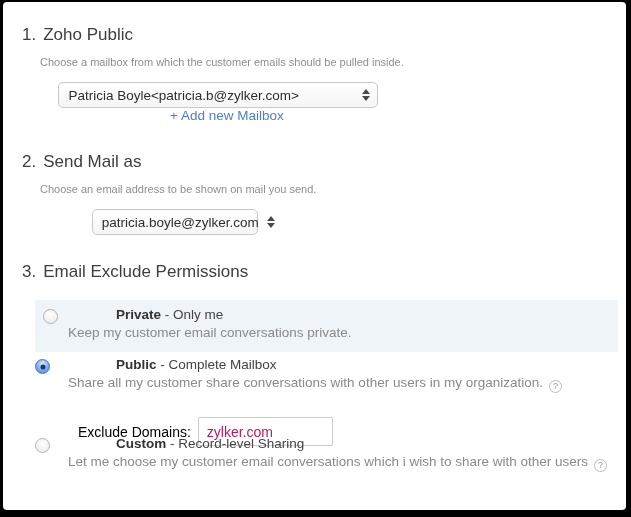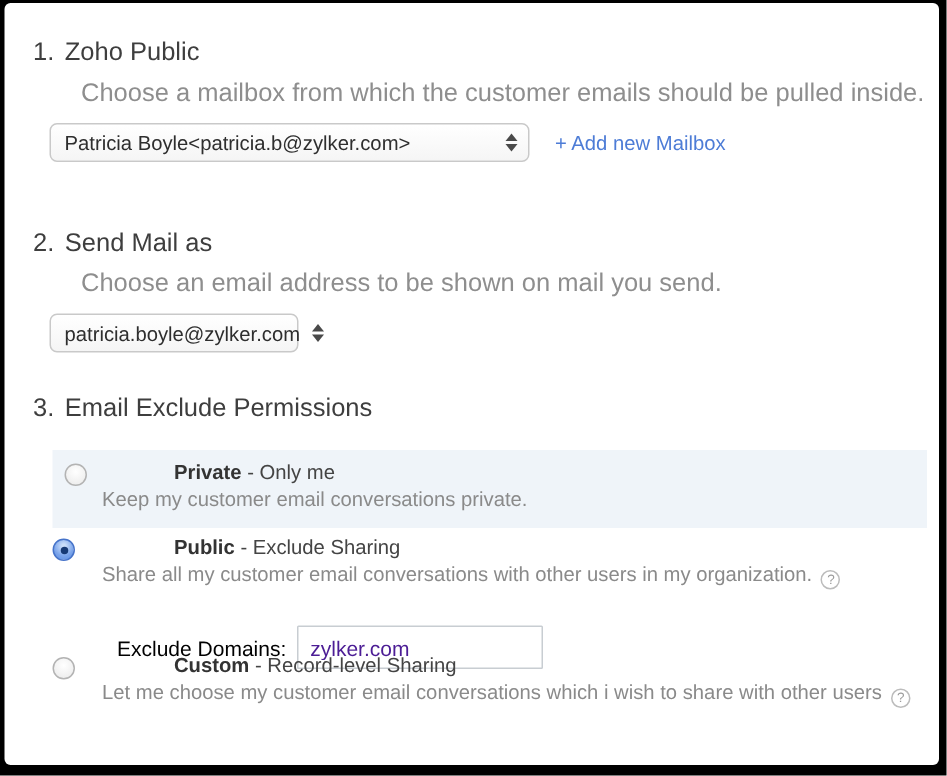--- a/index.html
+++ b/index.html
@@ -12,22 +12,22 @@
   }
   .card{
     position:absolute;
     left:3px;top:2px;right:5px;bottom:7px;
     background:#fff;
     border-radius:4px;
   }
   
   .section{position:absolute;left:19px;}
   .sec-head{display:flex;gap:7px;font-size:17px;color:#3e3e3e;line-height:20px;}
-  .sec-desc{margin-left:32px;margin-top:9px;font-size:17px;color:#8e8e8e;line-height:16px;}
-  .sec-controls{margin-left:11px;margin-top:12px;display:flex;align-items:center;}
+  .sec-desc{margin-left:18px;margin-top:9px;font-size:11px;color:#8e8e8e;line-height:16px;}
+  .sec-controls{margin-left:11px;margin-top:12px;display:flex;align-items:center;flex-direction:column;}
   
   .mac-select{
     height:26px;box-sizing:border-box;
     display:inline-flex;align-items:center;justify-content:space-between;
     padding:0 7px 0 9px;
     background:linear-gradient(#ffffff,#f5f5f5);
     border:1px solid #c9c9c9;border-radius:5px;
     font-size:13.5px;color:#2e2e2e;
     cursor:default;
   }
@@ -70,24 +70,24 @@
   .help{
     width:13px;height:13px;border:1px solid #bcbcbc;border-radius:50%;
     display:inline-flex;align-items:center;justify-content:center;
     font-size:9px;color:#9b9b9b;margin-left:6px;vertical-align:-2px;
     cursor:pointer;box-sizing:border-box;
   }
   
   .exclude{position:absolute;left:75px;top:415px;display:flex;align-items:center;gap:7px;}
   .exclude-label{font-size:14px;color:#000000;}
   .exclude-input{
-    width:164px;height:29px;box-sizing:border-box;
+    width:135px;height:29px;box-sizing:border-box;
     border:1px solid #c8cdd2;border-radius:1px;
     font-family:"Liberation Sans",sans-serif;
-    font-size:14px;color:#4c1d95;padding:0 8px;outline:none;
+    font-size:14px;color:#be185d;padding:0 8px;outline:none;
   }
 </style>
 </head>
 <body>
 
 <div class="card">
 
   <div class="section" style="top:23px;">
     <div class="sec-head">
       <span>1.</span>
@@ -134,22 +134,22 @@
     <span class="radio"></span>
     <div class="opt-text">
       <div class="opt-label"><b>Private</b><span> - Only me</span></div>
       <div class="opt-desc">Keep my customer email conversations private.</div>
     </div>
   </div>
 
   <div class="opt-pub opt-row">
     <span class="radio checked"></span>
     <div class="opt-text">
-      <div class="opt-label"><b>Public</b><span> - Exclude Sharing</span></div>
-      <div class="opt-desc"><span>Share all my customer email conversations with other users in my organization.</span><span class="help">?</span></div>
+      <div class="opt-label"><b>Public</b><span> - Complete Mailbox</span></div>
+      <div class="opt-desc"><span>Share all my customer share conversations with other users in my organization.</span><span class="help">?</span></div>
     </div>
   </div>
 
   <div class="exclude">
     <span class="exclude-label">Exclude Domains:</span>
     <input class="exclude-input" type="text" value="zylker.com" style="">
   </div>
 
   <div class="opt-cus opt-row">
     <span class="radio"></span>

